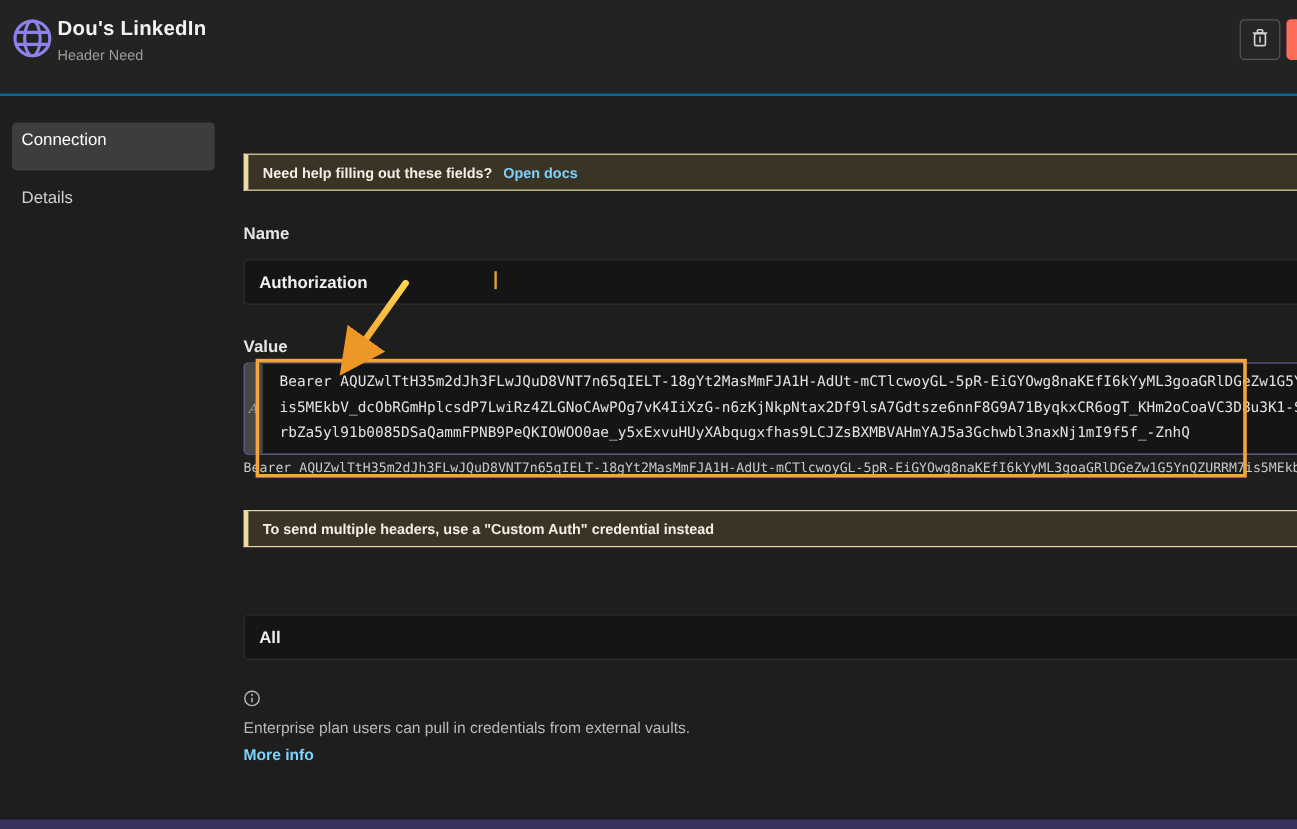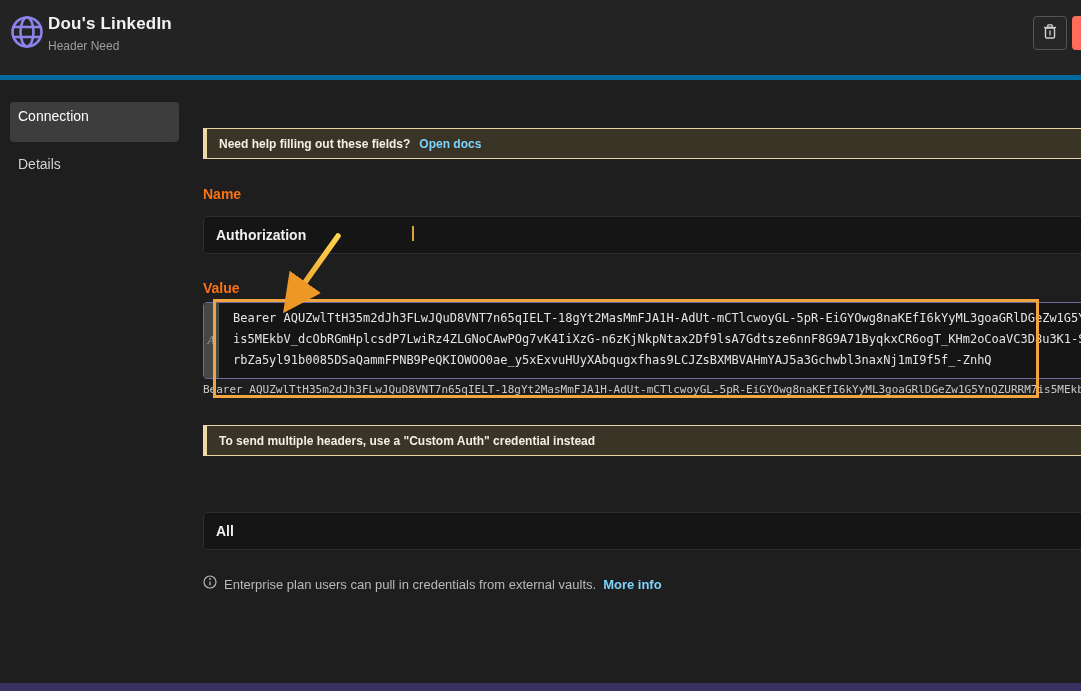--- a/index.html
+++ b/index.html
@@ -6,21 +6,21 @@
   html,body { width:1081px; height:691px; }
   body {
     position:relative; overflow:hidden;
     background:#1e1e1e;
     font-family:"Liberation Sans", sans-serif;
     color:#e0e0e0;
   }
   
   .topbar {
     position:absolute; top:0; left:0; right:0; height:80px;
-    background:#232323; border-bottom:5px solid #0369a1;
+    background:#232323; border-bottom:2px solid #0369a1;
   }
   .globe-wrap { position:absolute; left:8px; top:13px; width:38px; height:38px; }
   .title-block { position:absolute; left:48px; top:14px; }
   .cred-title { font-size:17px; font-weight:bold; color:#f2f2f2; letter-spacing:.2px; }
   .cred-subtitle { font-size:12px; color:#9d9d9d; margin-top:5px; }
   .trash-btn {
     position:absolute; left:1033px; top:16px; width:34px; height:34px;
     background:#262626; border:1px solid #555; border-radius:4px;
     display:flex; align-items:center; justify-content:center; cursor:pointer;
   }
@@ -41,21 +41,21 @@
     position:absolute; left:0; width:900px; height:31px;
     background:#3a3426; border:1px solid #e9d3a4; border-left:4px solid #efd9ab;
     display:flex; align-items:center; padding-left:12px;
     font-size:12px; font-weight:bold; color:#f3efe4;
   }
   .callout-help { top:128px; }
   .callout-multi { top:425px; }
   .callout a, .inline-link {
     color:#7dd3fc; text-decoration:none; font-weight:bold; margin-left:9px; cursor:pointer;
   }
-  .field-label { position:absolute; left:0; font-size:14px; font-weight:bold; color:#f97316; }
+  .field-label { position:absolute; left:0; font-size:14px; font-weight:bold; color:#e5e5e5; }
   .lbl-name { top:186px; }
   .lbl-value { top:280px; }
   .lbl-domains { top:482px; }
   .text-input {
     position:absolute; left:0; width:900px; height:38px;
     background:#151515; border:1px solid #2e2e2e; border-radius:4px;
     display:flex; align-items:center; padding-left:12px;
     font-size:14px; font-weight:bold; color:#f0f0f0;
   }
   .input-name { top:216px; }
@@ -79,22 +79,22 @@
     font-family:"DejaVu Sans Mono", monospace; font-size:12px;
     line-height:21px; white-space:pre; color:#e3e3e3;
   }
   .value-preview {
     position:absolute; left:0; top:383px; width:900px; overflow:hidden;
     font-family:"DejaVu Sans Mono", monospace; font-size:11px;
     white-space:pre; color:#c8c8c8;
   }
   .footer-note {
     position:absolute; left:0; top:575px;
-    display:flex; align-items:flex-end; gap:7px;
-    font-size:13px; color:#b9b9b9;
+    display:flex; align-items:flex-start; gap:7px;
+    font-size:13px; color:#b9b9b9;flex-direction:column;
   }
   .footer-note .inline-link { margin-left:0; }
   .bottom-bar {
     position:absolute; left:0; right:0; bottom:0; height:8px;
     background:#37325f;
   }
   .annotation-layer {
     position:absolute; left:0; top:0; width:1081px; height:691px;
     pointer-events:none; z-index:40;
   }

